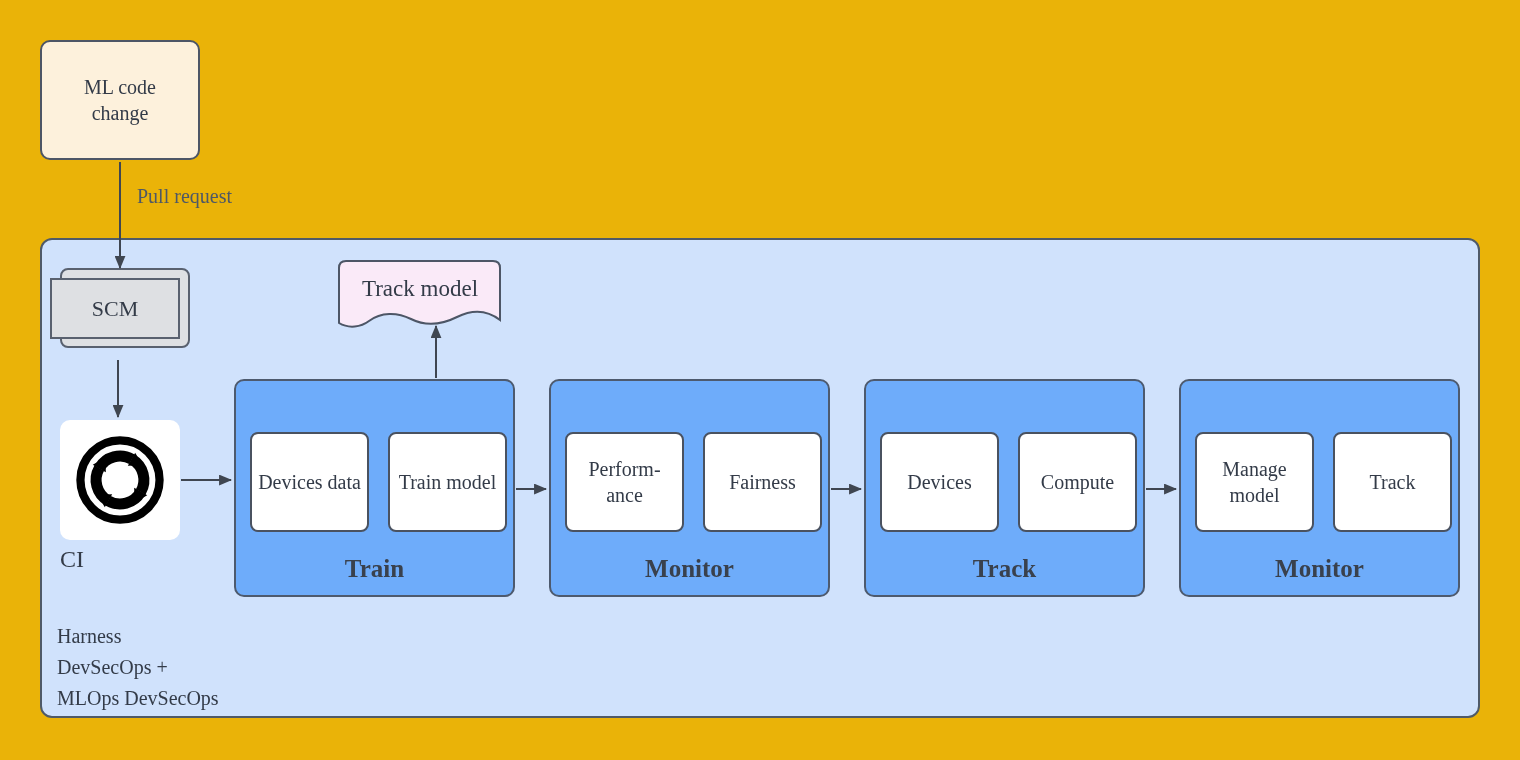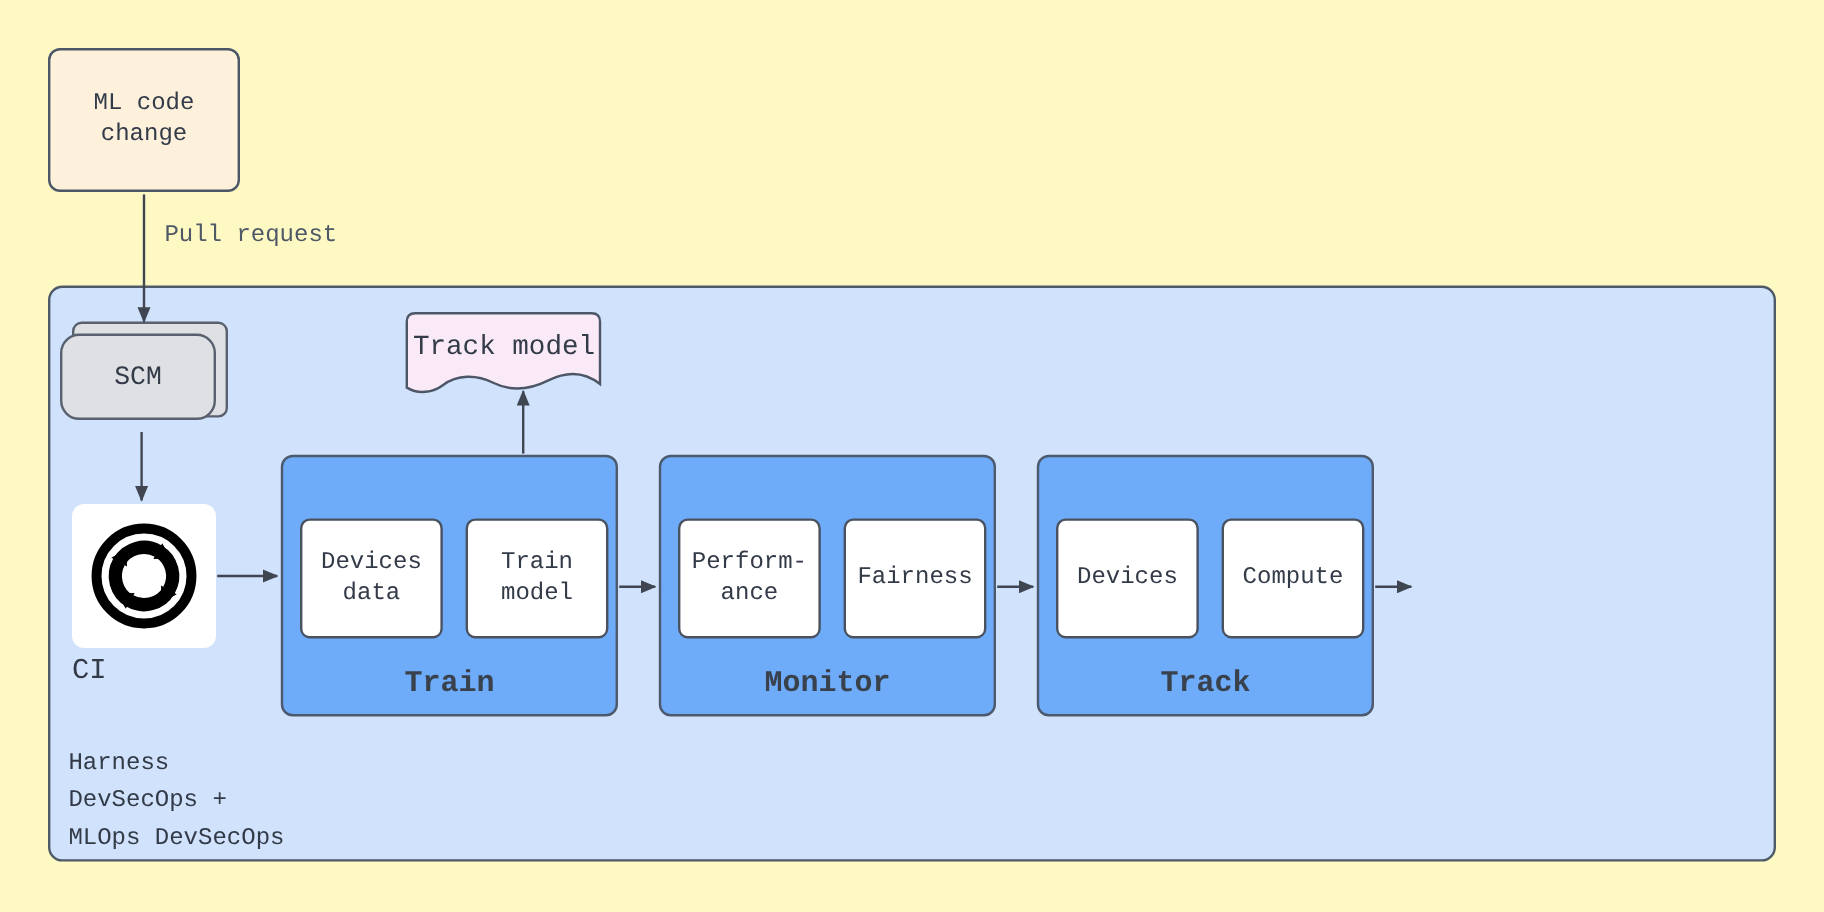--- a/index.html
+++ b/index.html
@@ -1,18 +1,18 @@
 <!DOCTYPE html>
 <html><head>
 <meta charset="utf-8">
 <style>
   html,body{margin:0;padding:0;background:#000;}
   .canvas{
-    position:relative;width:1520px;height:760px;background:#fef9c3;overflow:hidden;
-    font-family:Liberation Mono, monospace;color:#333B48;
+    position:relative;width:1520px;height:760px;background:#eab308;overflow:hidden;
+    font-family:Liberation Serif, serif;color:#333B48;
   }
   .node{position:absolute;box-sizing:border-box;display:flex;align-items:center;justify-content:center;text-align:center;}
 
   .note{
     left:40px;top:40px;width:160px;height:120px;
     background:#FDF1DC;border:2px solid #4D5666;border-radius:10px;
     font-size:20px;line-height:26px;padding:0 26px;
   }
   .edge-label{
     position:absolute;left:137px;top:185px;font-size:20px;color:#4E5866;white-space:nowrap;
@@ -24,22 +24,22 @@
   .platform-label{
     position:absolute;left:57px;top:621px;font-size:20px;line-height:31px;color:#333B48;
   }
   .platform-label span{display:block;}
 
   .scm-back{
     left:60px;top:268px;width:130px;height:80px;
     background:#DEE0E3;border:2px solid #59616F;border-radius:8px;
   }
   .scm-front{
-    left:50px;top:278px;width:130px;height:72px;
-    background:#DEE0E3;border:2px solid #59616F;border-radius:16px;font-size:22px;
+    left:50px;top:278px;width:130px;height:61px;
+    background:#DEE0E3;border:2px solid #59616F;border-radius:0;font-size:22px;
   }
   .ci-box{
     left:60px;top:420px;width:120px;height:120px;
     background:#FFFFFF;border-radius:10px;
   }
   .ci-label{
     position:absolute;left:60px;top:546px;width:120px;text-align:left;font-size:24px;color:#333B48;
   }
 
   .stage{
@@ -132,20 +132,29 @@
   <div class="stage" style="left:864px;">
     <div class="step step1">
       <span>Devices</span>
     </div>
     <div class="step step2">
       <span>Compute</span>
     </div>
     <div class="stage-title">Track</div>
   </div>
 
+  <div class="stage" style="left:1179px;">
+    <div class="step step1">
+      <span>Manage model</span>
+    </div>
+    <div class="step step2">
+      <span>Track</span>
+    </div>
+    <div class="stage-title">Monitor</div>
+  </div>
 
   <svg class="edges" width="1520" height="760" viewBox="0 0 1520 760">
     <defs>
       <marker id="ah" viewBox="0 0 12 10" markerWidth="13" markerHeight="11" refX="11" refY="5" orient="auto" markerUnits="userSpaceOnUse">
         <path d="M0 0 L12 5 L0 10 Z" fill="#3F4651"></path>
       </marker>
     </defs>
     <g stroke="#3F4651" stroke-width="2" fill="none">
       <path d="M120 162 L120 268" marker-end="url(#ah)"></path>
       <path d="M118 360 L118 417" marker-end="url(#ah)"></path>

